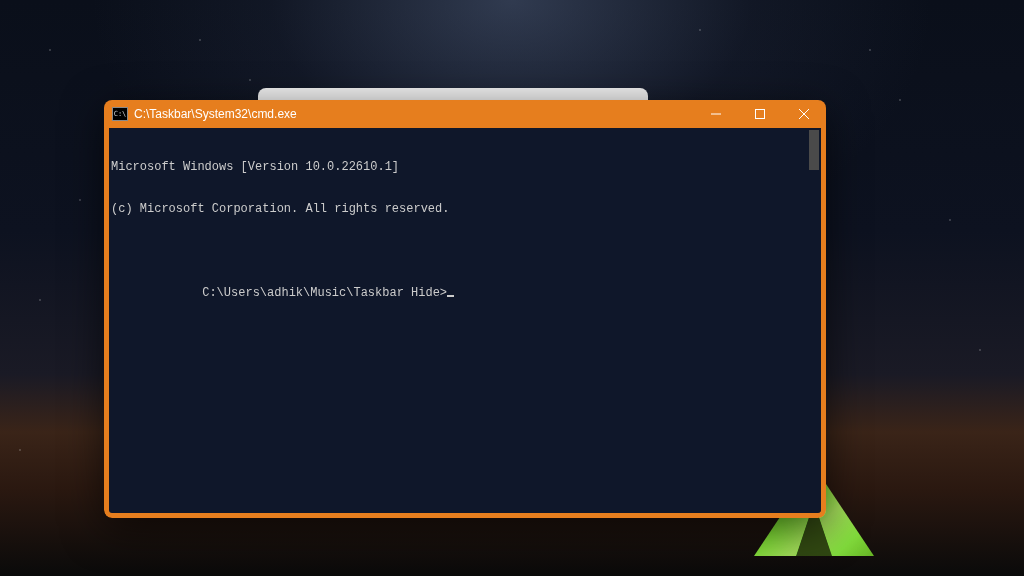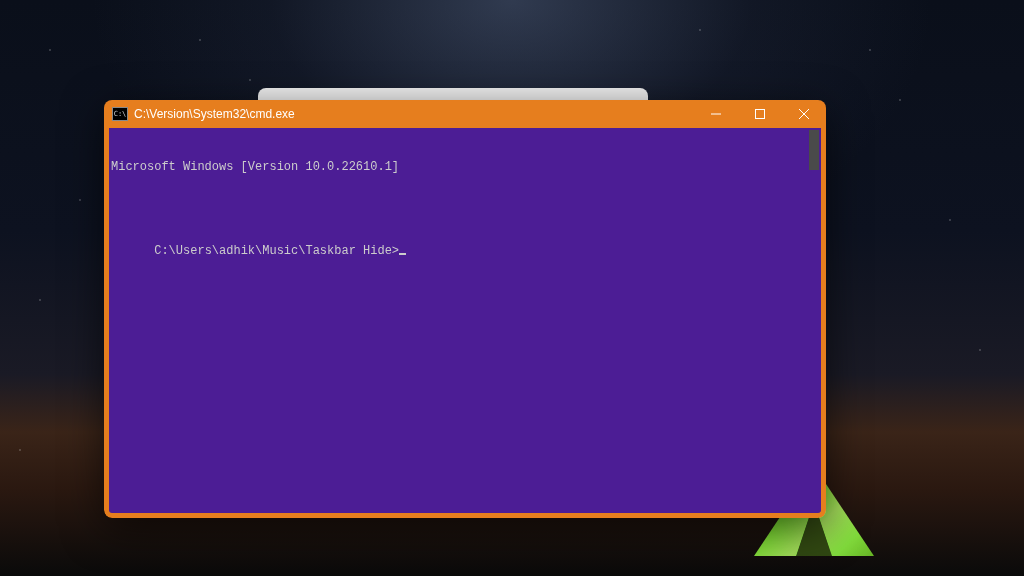--- a/index.html
+++ b/index.html
@@ -119,21 +119,21 @@
       justify-content: center;
       color: #fff;
       cursor: pointer;
     }
     .titlebar-button svg {
       width: 10px;
       height: 10px;
     }
     .cmd-body {
       flex: 1;
-      background: #4c1d95;
+      background: #0f172a;
       border-left: 5px solid #e67e1e;
       border-right: 5px solid #e67e1e;
       border-bottom: 5px solid #e67e1e;
       border-radius: 0 0 8px 8px;
       position: relative;
       padding: 4px 2px 2px 2px;
     }
     .cmd-content {
       font-family: Consolas, 'Courier New', monospace;
       font-size: 12px;
@@ -156,36 +156,37 @@
       position: absolute;
       top: 2px;
       right: 2px;
       width: 10px;
       height: 40px;
       background: #4a4a4a;
       border-radius: 0;
     }
     .inline {
       display: inline;
+      margin-left: 48px;
     }
   </style>
 </head>
 <body>
 
 <div class="desktop-background">
   <div class="stars"></div>
   <div class="tent"></div>
 </div>
 
 <div class="hidden-window"></div>
 
 <div class="cmd-window">
   <div class="titlebar">
     <div class="titlebar-icon">C:\</div>
-    <div class="titlebar-title">C:\Version\System32\cmd.exe</div>
+    <div class="titlebar-title">C:\Taskbar\System32\cmd.exe</div>
     <div class="titlebar-spacer"></div>
     <div class="titlebar-button">
       <svg viewBox="0 0 10 10">
           <line x1="0" y1="5" x2="10" y2="5" stroke="white" stroke-width="1"></line>
         </svg>
     </div>
     <div class="titlebar-button">
       <svg viewBox="0 0 10 10">
           <rect x="0.5" y="0.5" width="9" height="9" fill="none" stroke="white" stroke-width="1"></rect>
         </svg>
@@ -194,18 +195,19 @@
       <svg viewBox="0 0 10 10">
           <line x1="0" y1="0" x2="10" y2="10" stroke="white" stroke-width="1"></line>
           <line x1="10" y1="0" x2="0" y2="10" stroke="white" stroke-width="1"></line>
         </svg>
     </div>
   </div>
   <div class="cmd-body">
     <div class="scrollbar"></div>
     <div class="cmd-content">
       <span class="cmd-line">Microsoft Windows [Version 10.0.22610.1]</span>
+      <span class="cmd-line">(c) Microsoft Corporation. All rights reserved.</span>
       <span class="cmd-line"></span>
       <span class="cmd-line"></span>
       <span class="inline">C:\Users\adhik\Music\Taskbar Hide&gt;</span><span class="cursor"></span>
     </div>
   </div>
 </div>
 
 </body></html>

